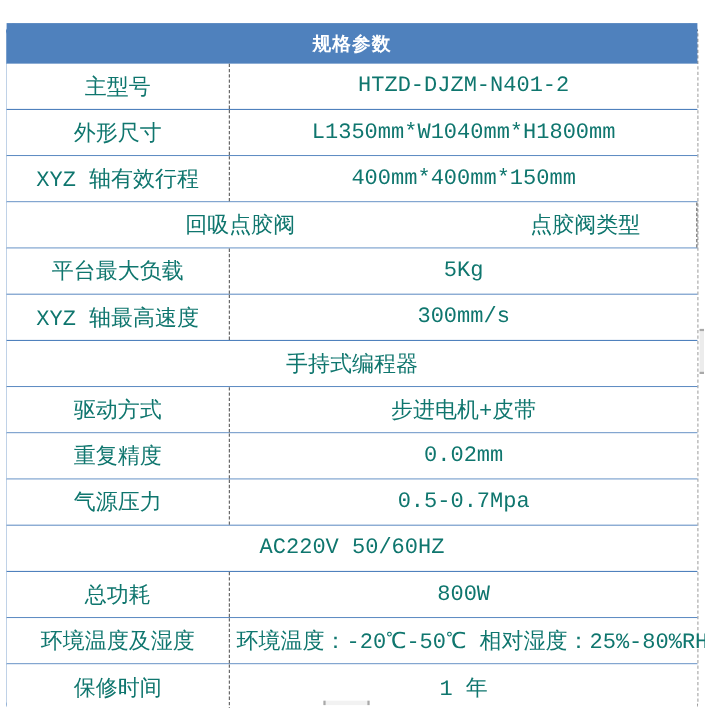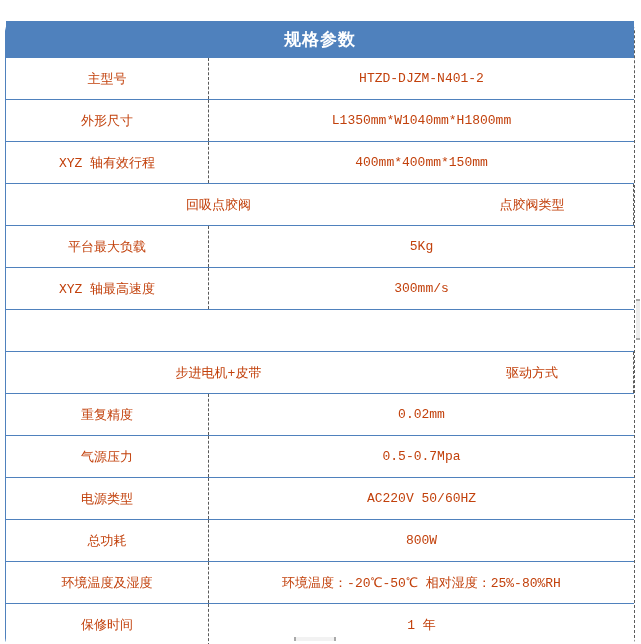--- a/index.html
+++ b/index.html
@@ -49,22 +49,22 @@
     background: #ffffff;
   }
   .row:last-child {
     border-bottom: none;
   }
   .cell {
     display: flex;
     align-items: center;
     justify-content: center;
     box-sizing: border-box;
-    color: #c2410c;
-    font-size: 13px;
+    color: #0f766e;
+    font-size: 20px;
     font-family: "Liberation Mono", "DejaVu Sans Mono", monospace;
     white-space: nowrap;
   }
   .cell.label {
     width: 203px;
     border-right: 1px dashed #5a5a5a;
     flex: none;
   }
   .cell.value {
     flex: 1;
@@ -119,35 +119,35 @@
         </div>
         <div class="row">
           <div class="cell label">平台最大负载</div>
           <div class="cell value">5Kg</div>
         </div>
         <div class="row">
           <div class="cell label">XYZ 轴最高速度</div>
           <div class="cell value">300mm/s</div>
         </div>
         <div class="row">
+          <div class="cell value">手持式编程器</div>
         </div>
         <div class="row">
+          <div class="cell label">驱动方式</div>
           <div class="cell value">步进电机+皮带</div>
-          <div class="cell label">驱动方式</div>
         </div>
         <div class="row">
           <div class="cell label">重复精度</div>
           <div class="cell value">0.02mm</div>
         </div>
         <div class="row">
           <div class="cell label">气源压力</div>
           <div class="cell value">0.5-0.7Mpa</div>
         </div>
         <div class="row">
-          <div class="cell label">电源类型</div>
           <div class="cell value">AC220V 50/60HZ</div>
         </div>
         <div class="row">
           <div class="cell label">总功耗</div>
           <div class="cell value">800W</div>
         </div>
         <div class="row">
           <div class="cell label">环境温度及湿度</div>
           <div class="cell value">环境温度：-20℃-50℃ 相对湿度：25%-80%RH</div>
         </div>

